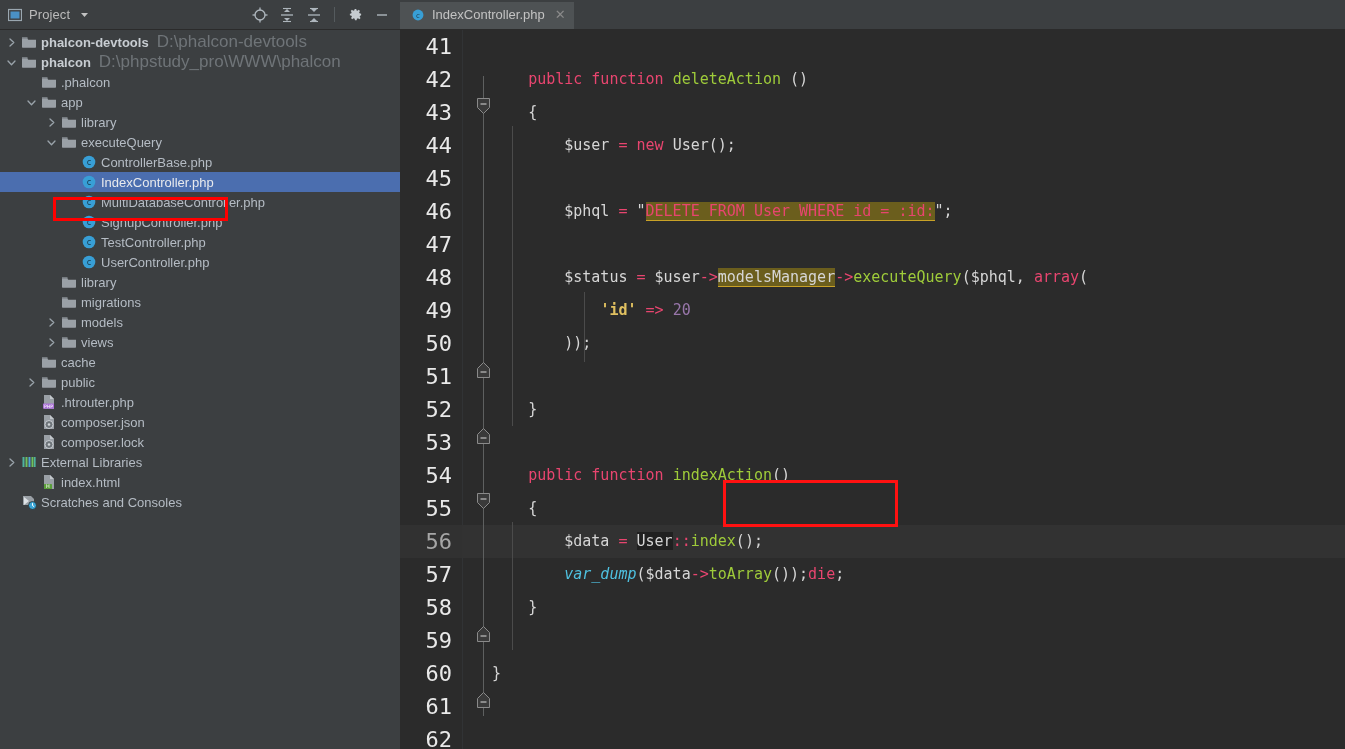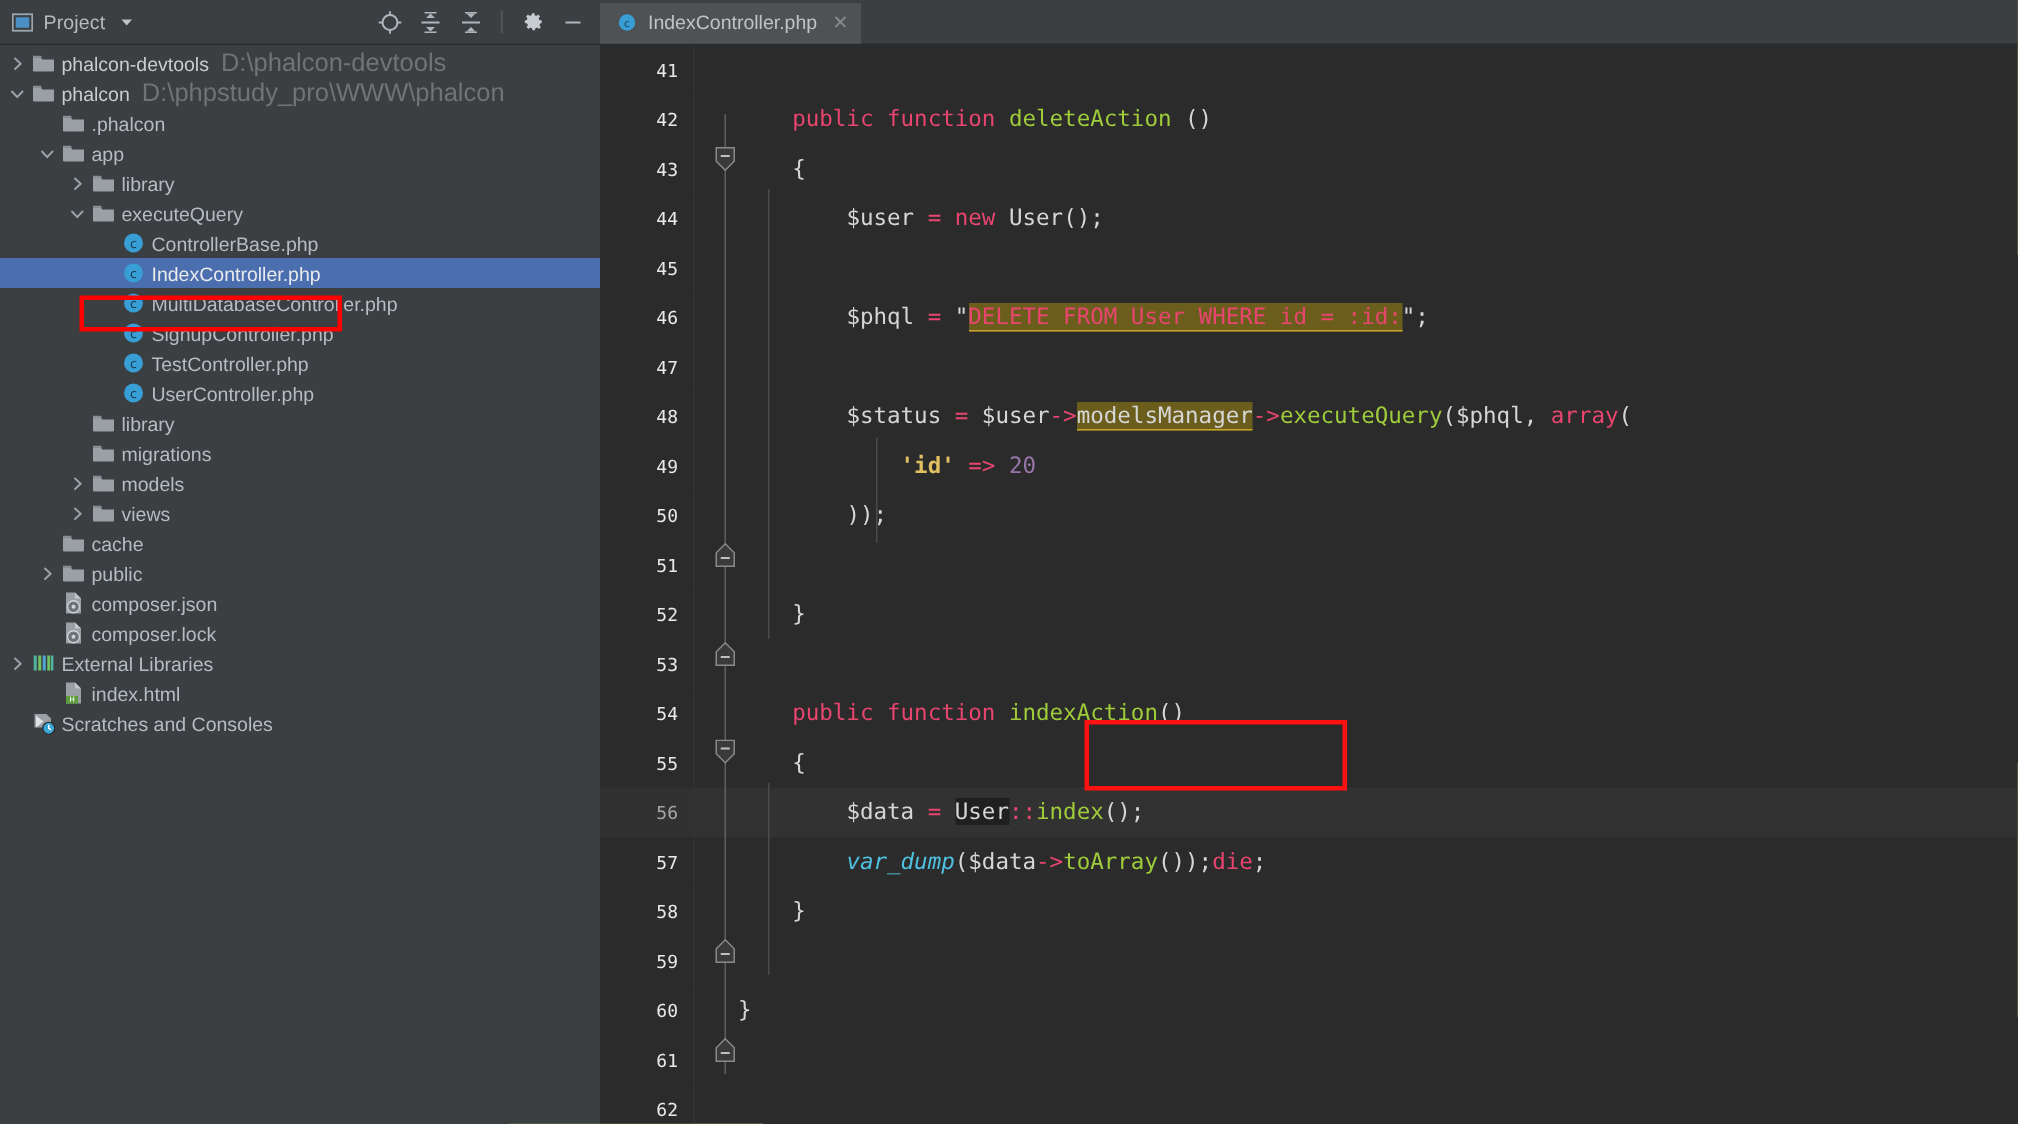--- a/index.html
+++ b/index.html
@@ -10,21 +10,21 @@
     font-family: "Liberation Sans", sans-serif;
     -webkit-font-smoothing: antialiased;
   }
   * { box-sizing: border-box; }
 
   #app {
     position: relative;
     width: 1345px; height: 749px;
     display: flex;
     flex-direction: column;
-    background: #bef264;
+    background: #a21caf;
   }
 
   
   .top-strip {
     display: flex;
     height: 30px;
     flex: 0 0 30px;
     background: #3c3f41;
   }
 
@@ -118,21 +118,21 @@
     cursor: pointer;
   }
   .arrow.empty { visibility: hidden; }
   .ic {
     width: 16px; height: 16px;
     flex: 0 0 16px;
     margin-right: 4px;
     display: flex; align-items: center; justify-content: center;
   }
   .nm { color: #b5bcc4; }
-  .nm.bold { font-weight: normal; color: #c8cdd2; }
+  .nm.bold { font-weight: bold; color: #c8cdd2; }
   .sub { color: #6f7478; margin-left: 8px; font-size: 17px; }
   .row.sel .nm { color: #e8eaed; }
 
   
   .annot-box {
     position: absolute;
     border: 3px solid #ff0000;
     pointer-events: none;
     z-index: 20;
   }
@@ -154,21 +154,21 @@
   }
   .line.current { background: #323232; }
   .gutter {
     width: 62px;
     flex: 0 0 62px;
     height: 33px;
     display: flex;
     align-items: center;
     justify-content: flex-end;
     padding-right: 10px;
-    font-size: 12px;
+    font-size: 22px;
     color: #e9e9e9;
     font-family: "DejaVu Sans Mono", monospace;
     background: #2b2b2b;
     user-select: none;
     padding-left: 48px;
   }
   .line.current .gutter { color: #a6a6a6; background: #313131; }
   .foldcol {
     width: 22px;
     flex: 0 0 22px;
@@ -578,20 +578,34 @@
             <span class="nm">public</span>
           </div>
           <div class="row">
             <span style="display:inline-block;width:26px;flex:0 0 26px;"></span>
             <span class="arrow empty"></span>
             <span style="display:inline-block;width:4px;flex:0 0 4px;"></span>
             <span class="ic">
               <svg width="16" height="16" viewBox="0 0 16 16">
                 <path d="M3 1h6l4 4v10H3z" fill="#9aa0a6"></path>
                 <path d="M9 1l4 4H9z" fill="#c3c8cc"></path>
+                <rect x="2" y="9.5" width="11" height="5.2" rx="0.6" fill="#a96fd6"></rect>
+                <text x="7.5" y="13.8" font-size="4.6" fill="#ffffff" text-anchor="middle" font-family="DejaVu Sans, sans-serif">PHP</text>
+              </svg>
+            </span>
+            <span class="nm">.htrouter.php</span>
+          </div>
+          <div class="row">
+            <span style="display:inline-block;width:26px;flex:0 0 26px;"></span>
+            <span class="arrow empty"></span>
+            <span style="display:inline-block;width:4px;flex:0 0 4px;"></span>
+            <span class="ic">
+              <svg width="16" height="16" viewBox="0 0 16 16">
+                <path d="M3 1h6l4 4v10H3z" fill="#9aa0a6"></path>
+                <path d="M9 1l4 4H9z" fill="#c3c8cc"></path>
                 <circle cx="8" cy="10.5" r="4" fill="#6e757a" stroke="#cfd4d8" stroke-width="0.9"></circle>
                 <circle cx="8" cy="10.5" r="1.3" fill="#cfd4d8"></circle>
               </svg>
             </span>
             <span class="nm">composer.json</span>
           </div>
           <div class="row">
             <span style="display:inline-block;width:26px;flex:0 0 26px;"></span>
             <span class="arrow empty"></span>
             <span style="display:inline-block;width:4px;flex:0 0 4px;"></span>

